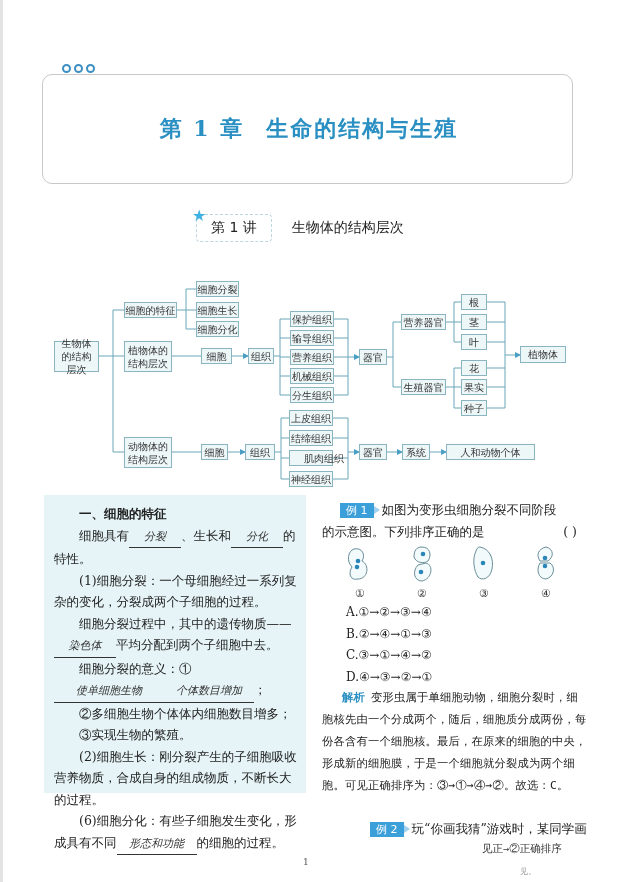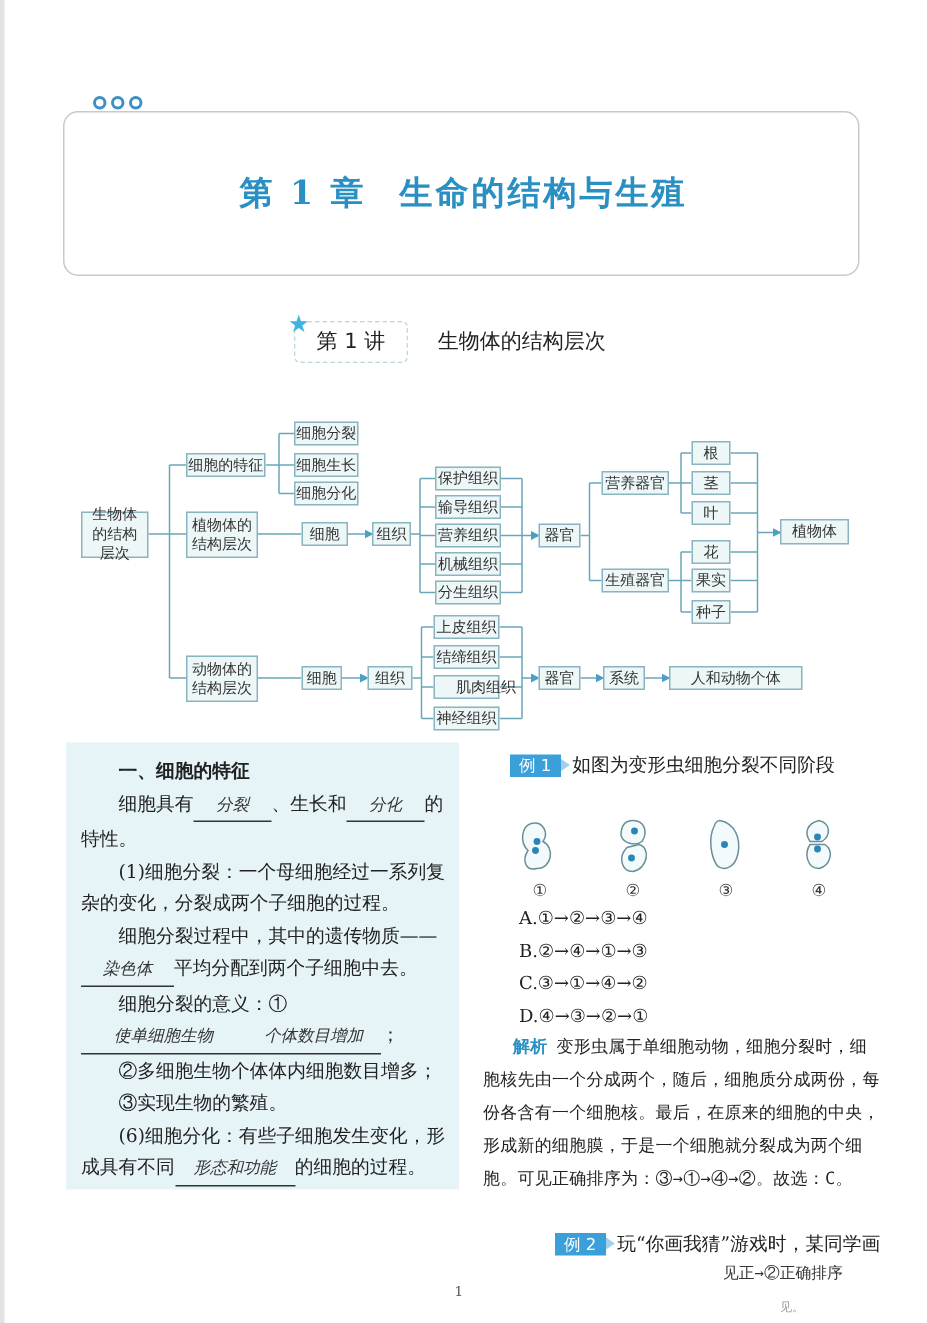--- a/index.html
+++ b/index.html
@@ -219,26 +219,28 @@
 
 <div class="panel">
   <div class="p-block" style="top:8px;">
     <p class="indent heading">一、细胞的特征</p>
     <p class="indent"><span>细胞具有</span><span class="blank" style="width:52px;">分裂</span><span>、生长和</span><span class="blank" style="width:52px;">分化</span><span>的特性。</span></p>
     <p class="indent">(1)细胞分裂：一个母细胞经过一系列复杂的变化，分裂成两个子细胞的过程。</p>
     <p class="indent"><span>细胞分裂过程中，其中的遗传物质——</span><span class="blank" style="width:62px;text-align:center;">染色体</span><span>平均分配到两个子细胞中去。</span></p>
     <p class="indent"><span>细胞分裂的意义：①</span><span class="blank" style="width:110px;">使单细胞生物</span><span class="blank" style="width:90px;">个体数目增加</span><span>；</span></p>
     <p class="indent">②多细胞生物个体体内细胞数目增多；</p>
     <p class="indent">③实现生物的繁殖。</p>
+    <p class="indent">(2)细胞生长：刚分裂产生的子细胞吸收营养物质，合成自身的组成物质，不断长大的过程。</p>
     <p class="indent"><span>(6)细胞分化：有些子细胞发生变化，形成具有不同</span><span class="blank" style="width:80px;">形态和功能</span><span>的细胞的过程。</span></p>
   </div>
 </div>
 
 <div class="right" style="position:absolute;left:322px;top:499px;width:265px;">
   <p style="text-indent:18px;"><span class="ex-tag">例 1</span><span>如图为变形虫细胞分裂不同阶段</span></p>
+  <p><span>的示意图。下列排序正确的是</span><span style="float:right;margin-right:10px;">(     )</span></p>
 </div>
 
 <div class="cells">
   <div class="cell-fig" style="left:0;">
     <svg width="40" height="40">
         <path d="M14,4 C22,2 26,10 22,16 C30,20 28,34 18,34 C10,36 8,28 12,22 C6,16 8,6 14,4 Z" fill="#f2fafc" stroke="#6a8e98" stroke-width="1"></path>
         <circle cx="18" cy="16" r="2.3" fill="#2a86b8"></circle>
         <circle cx="17" cy="22" r="2.3" fill="#2a86b8"></circle>
       </svg>
     <div class="cell-label">①</div>

